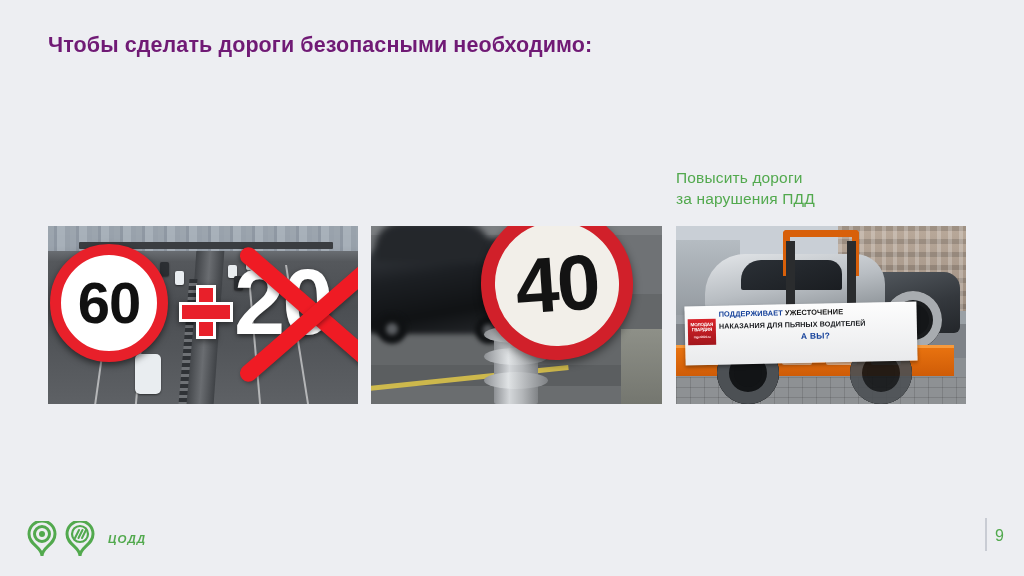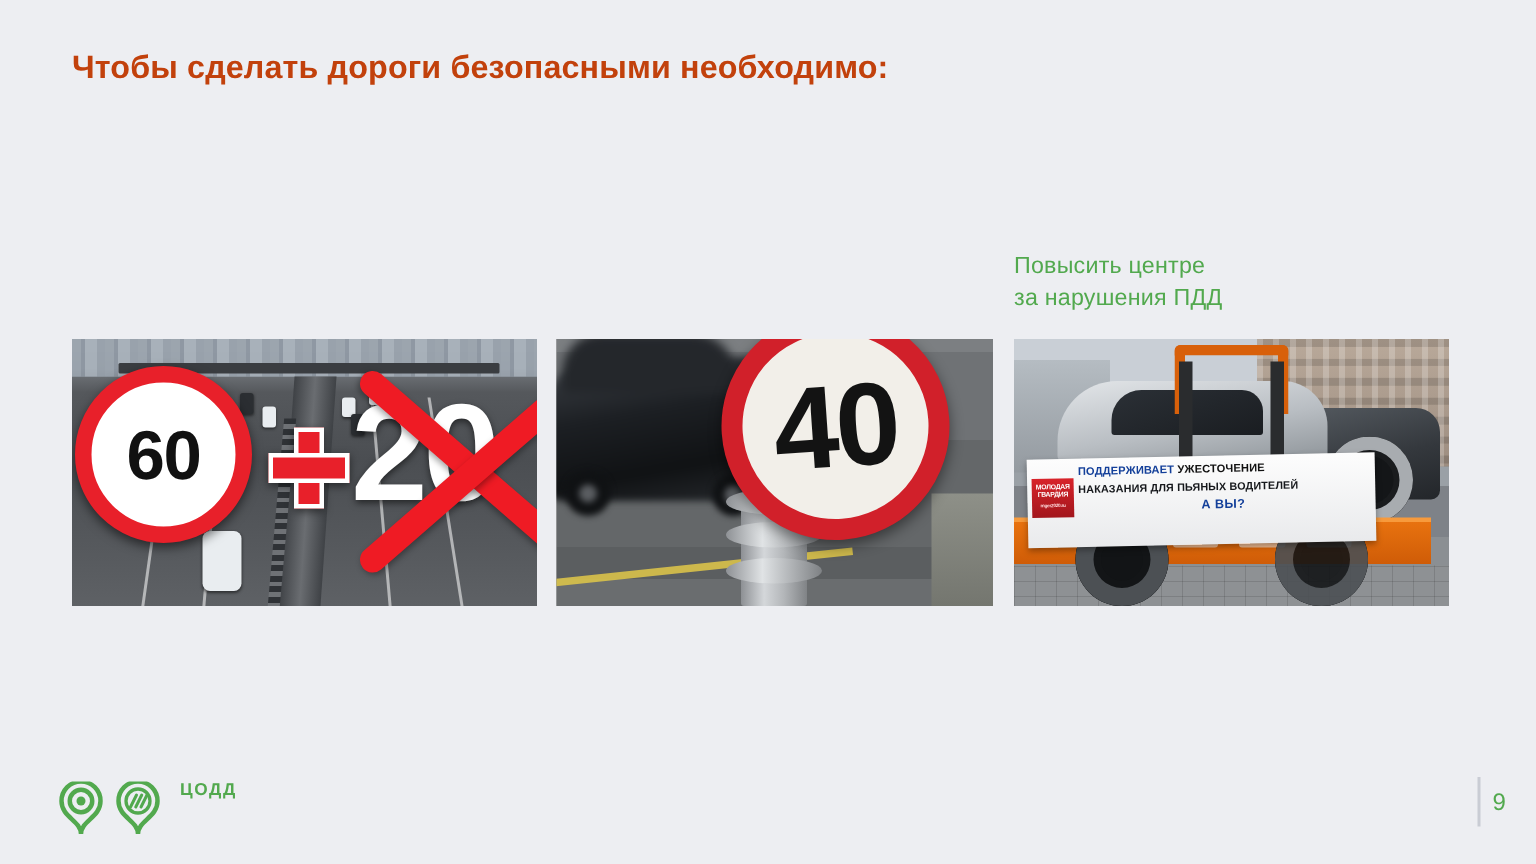--- a/index.html
+++ b/index.html
@@ -11,21 +11,21 @@
     overflow:hidden;
   }
   .slide { position:absolute; inset:0; }
 
   
   .title {
     position:absolute;
     left:48px; top:33px;
     font-size:21.5px;
     font-weight:600;
-    color:#c2410c;
+    color:#701a75;
     letter-spacing:.1px;
     white-space:nowrap;
   }
 
   
   .col { position:absolute; top:168px; }
   .col-1 { left:48px; width:310px; }
   .col-2 { left:371px; width:291px; }
   .col-3 { left:676px; width:290px; }
 
@@ -84,21 +84,21 @@
   .hw .cardark { background:#2b2e32; }
 
   .sign60 {
     position:absolute; left:2px; top:18px;
     width:118px; height:118px; border-radius:50%;
     background:#fff; border:11px solid #e8202a;
     box-shadow:0 3px 7px rgba(0,0,0,.55);
     display:flex; align-items:center; justify-content:center;
   }
   .sign60 span {
-    font-size:46px; font-weight:700; color:#111;
+    font-size:58px; font-weight:700; color:#111;
     letter-spacing:-1px; line-height:1; font-family:"Liberation Sans", sans-serif;
   }
   .plus {
     position:absolute; left:131px; top:59px; width:54px; height:54px;
     filter:drop-shadow(0 2px 3px rgba(0,0,0,.5));
   }
   .plus b, .plus i {
     position:absolute; background:#e8202a; border:3px solid #fff; display:block;
   }
   .plus b { left:17px; top:0; width:20px; height:54px; }
@@ -260,21 +260,21 @@
   }
   .pavement {
     position:absolute; left:0; bottom:0; width:100%; height:15%;
     background:
       repeating-linear-gradient(90deg, rgba(0,0,0,.12) 0 1px, transparent 1px 14px),
       repeating-linear-gradient(180deg, rgba(0,0,0,.12) 0 1px, transparent 1px 10px),
       #8e9194;
   }
 
   
-  .footer-logo { position:absolute; left:38px; top:521px; display:flex; align-items:flex-start; }
+  .footer-logo { position:absolute; left:26px; top:521px; display:flex; align-items:center;font-style:italic; }
   .mark { width:32px; height:36px; }
   .mark + .mark { margin-left:6px; }
   .brand {
     margin-left:12px; color:#52a94e; font-size:11.5px;
     font-weight:700; letter-spacing:1.1px;
   }
   .divider {
     position:absolute; left:985px; top:518px;
     width:1.5px; height:33px; background:#c9ccd4;
   }
@@ -284,21 +284,21 @@
   }
 </style>
 </head>
 <body>
 
 <div class="slide">
 
   <div class="title">Чтобы сделать дороги безопасными необходимо:</div>
 
   <div class="col col-3">
-    <div class="caption">Повысить центре
+    <div class="caption">Повысить дороги
 за нарушения ПДД</div>
   </div>
 
   <div class="photo p1">
     <div class="hw">
       <div class="sky"></div>
       <div class="city"></div>
       <div class="gantry"></div>
       <div class="median"></div>
       <div class="barrier"></div>

